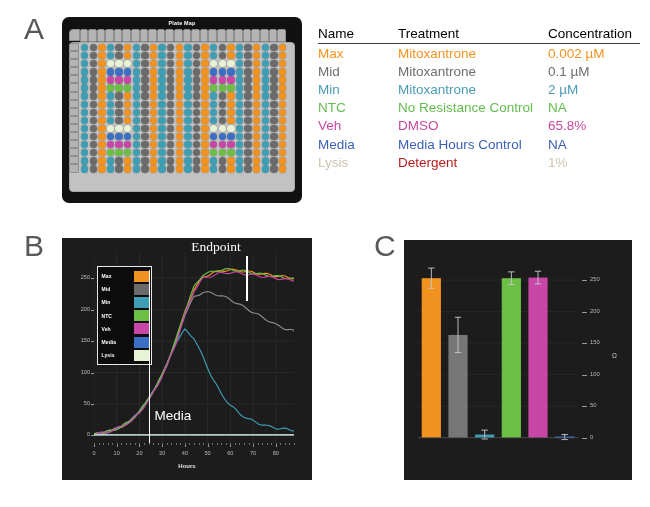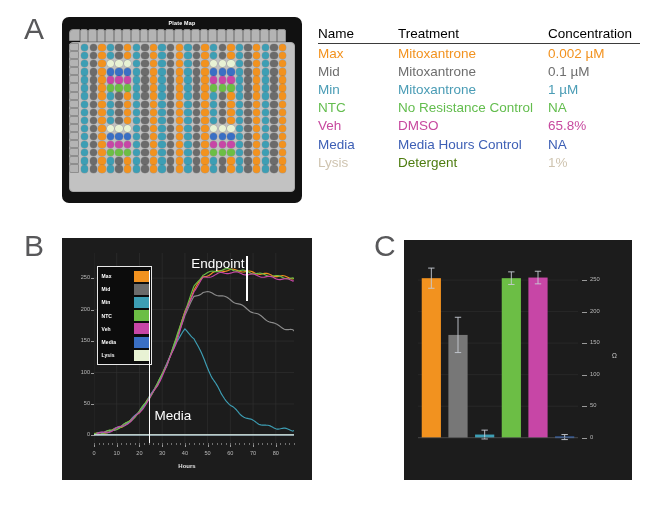--- a/index.html
+++ b/index.html
@@ -609,40 +609,40 @@
         <td class="c-conc" style="color: rgb(242, 146, 31);">0.002 µM</td>
       </tr>
       <tr>
         <td class="col-name" style="color: rgb(110, 110, 110);">Mid</td>
         <td class="col-treat" style="color: rgb(110, 110, 110);">Mitoxantrone</td>
         <td class="c-conc" style="color: rgb(110, 110, 110);">0.1 µM</td>
       </tr>
       <tr>
         <td class="col-name" style="color: rgb(74, 156, 181);">Min</td>
         <td class="col-treat" style="color: rgb(74, 156, 181);">Mitoxantrone</td>
-        <td class="c-conc" style="color: rgb(74, 156, 181);">1 µM</td>
+        <td class="c-conc" style="color: rgb(74, 156, 181);">2 µM</td>
       </tr>
       <tr>
         <td class="col-name" style="color: rgb(99, 189, 78);">NTC</td>
         <td class="col-treat" style="color: rgb(99, 189, 78);">No Resistance Control</td>
         <td class="c-conc" style="color: rgb(99, 189, 78);">NA</td>
       </tr>
       <tr>
         <td class="col-name" style="color: rgb(199, 73, 159);">Veh</td>
         <td class="col-treat" style="color: rgb(199, 73, 159);">DMSO</td>
         <td class="c-conc" style="color: rgb(199, 73, 159);">65.8%</td>
       </tr>
       <tr>
         <td class="col-name" style="color: rgb(61, 95, 181);">Media</td>
         <td class="col-treat" style="color: rgb(61, 95, 181);">Media Hours Control</td>
         <td class="c-conc" style="color: rgb(61, 95, 181);">NA</td>
       </tr>
       <tr>
         <td class="col-name" style="color: rgb(207, 196, 176);">Lysis</td>
-        <td class="col-treat" style="color: #4d7c0f;">Detergent</td>
+        <td class="col-treat" style="color: #b91c1c;">Detergent</td>
         <td class="c-conc" style="color: rgb(207, 196, 176);">1%</td>
       </tr>
     </tbody>
 </table>
 
 <div class="panel-letter" id="panelB-letter">B</div>
 
 <div id="chartB">
   <div id="plotB">
       <svg width="200" height="190">
@@ -773,21 +773,21 @@
     <div style="position: absolute; top: 205px; width: 0.6px; height: 2px; background: rgb(112, 112, 112); left: 204.727px;"></div>
     <div style="position: absolute; top: 205px; width: 0.6px; height: 2px; background: rgb(112, 112, 112); left: 209.273px;"></div>
     <div style="position: absolute; top: 205px; width: 0.6px; height: 2px; background: rgb(112, 112, 112); left: 213.818px;"></div>
     <div style="position: absolute; top: 205px; width: 0.6px; height: 2px; background: rgb(112, 112, 112); left: 218.364px;"></div>
     <div style="position: absolute; top: 205px; width: 0.6px; height: 2px; background: rgb(112, 112, 112); left: 222.909px;"></div>
     <div style="position: absolute; top: 205px; width: 0.6px; height: 2px; background: rgb(112, 112, 112); left: 227.455px;"></div>
     <div style="position: absolute; top: 205px; width: 0.6px; height: 2px; background: rgb(112, 112, 112); left: 232px;"></div>
     <div class="vline" style="left: 86.5455px; top: 32px; height: 173px;"></div>
     <div class="annot" style="left: 92.5455px; top: 170px;">Media</div>
     <div class="vline" style="left: 184.273px; top: 18px; height: 45px;"></div>
-    <div class="annot" style="left: 129.273px; top: 18px;">Endpoint</div>
+    <div class="annot" style="left: 129.273px; top: 1px; font-family: Liberation Serif, serif;">Endpoint</div>
   </div>
 
 <div class="panel-letter" id="panelC-letter">C</div>
 
 <div id="chartC">
   <div id="plotC"><svg width="160" height="186">
         <line x1="0" x2="160" y1="179.6949152542373" y2="179.6949152542373" stroke="#303030" stroke-width="0.6"></line>
         <line x1="0" x2="160" y1="148.16949152542372" y2="148.16949152542372" stroke="#303030" stroke-width="0.6"></line>
         <line x1="0" x2="160" y1="116.64406779661017" y2="116.64406779661017" stroke="#303030" stroke-width="0.6"></line>
         <line x1="0" x2="160" y1="85.11864406779661" y2="85.11864406779661" stroke="#303030" stroke-width="0.6"></line>

